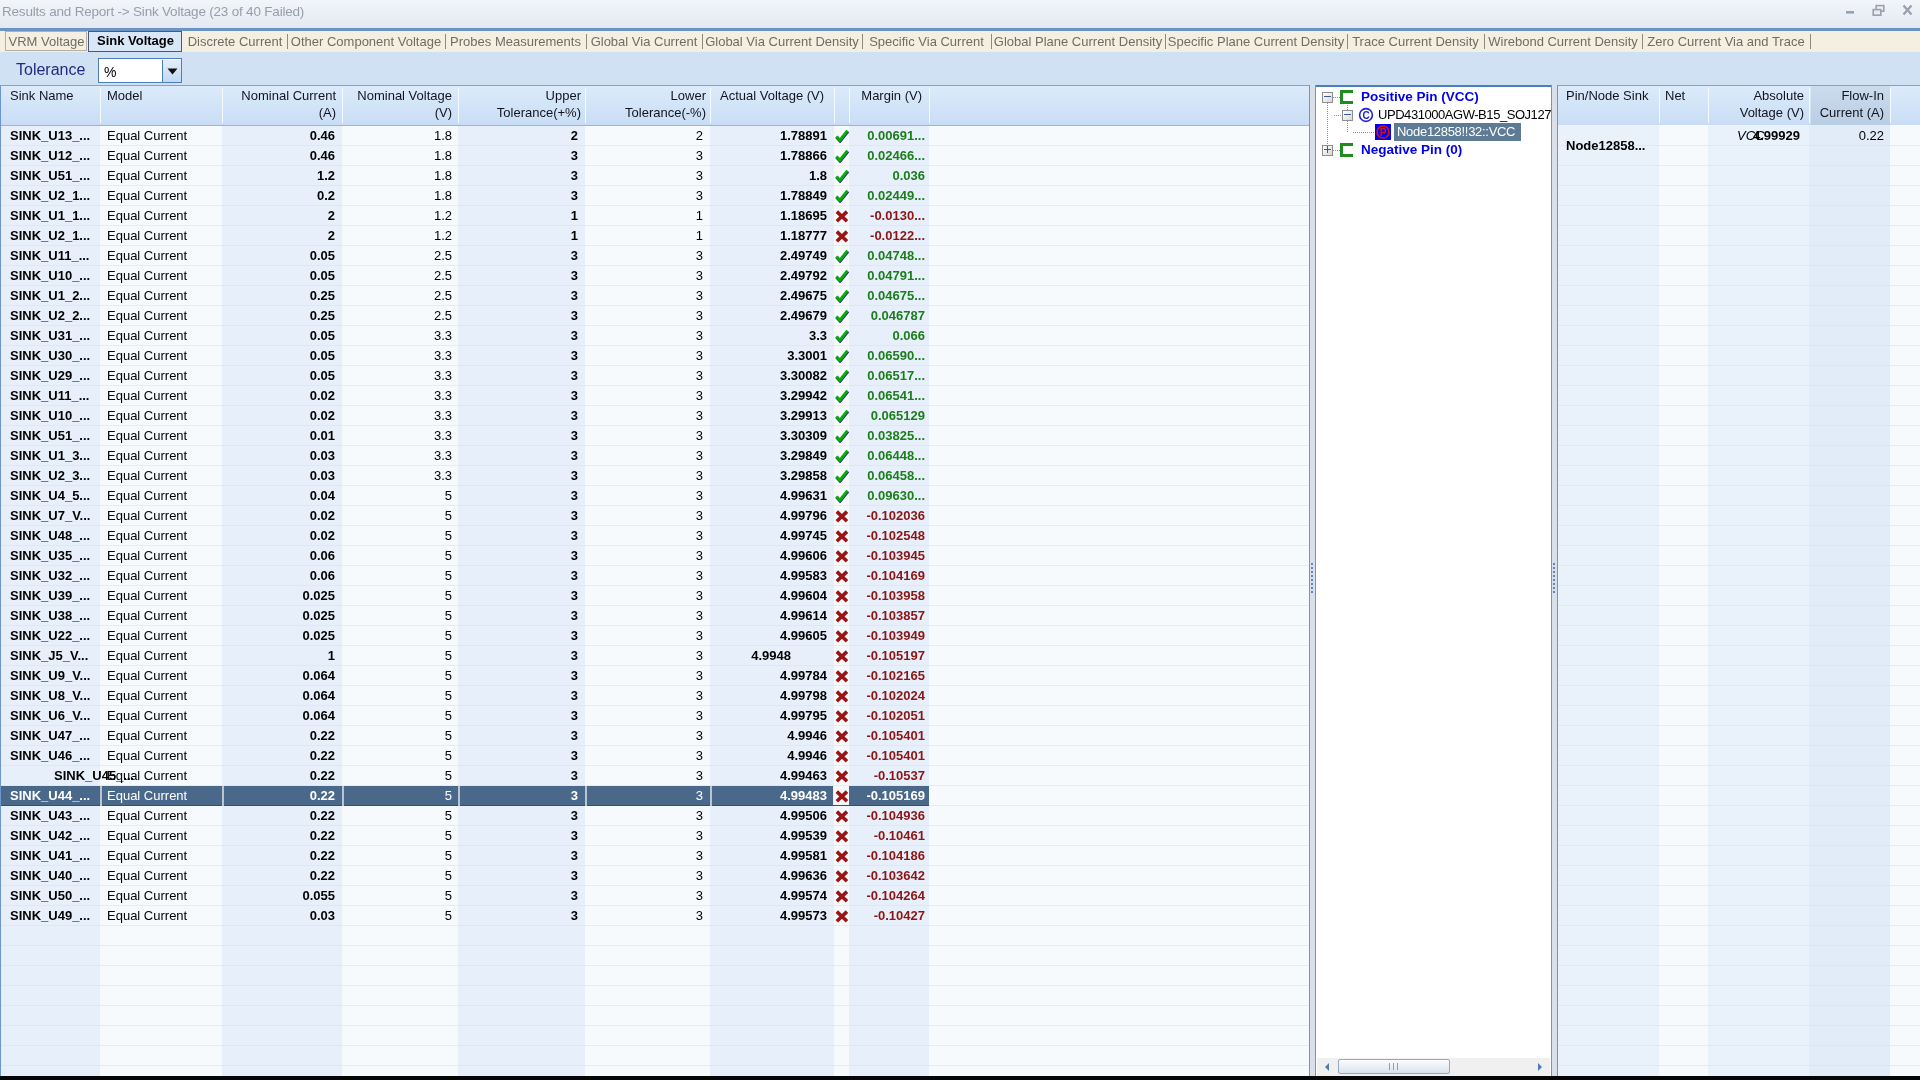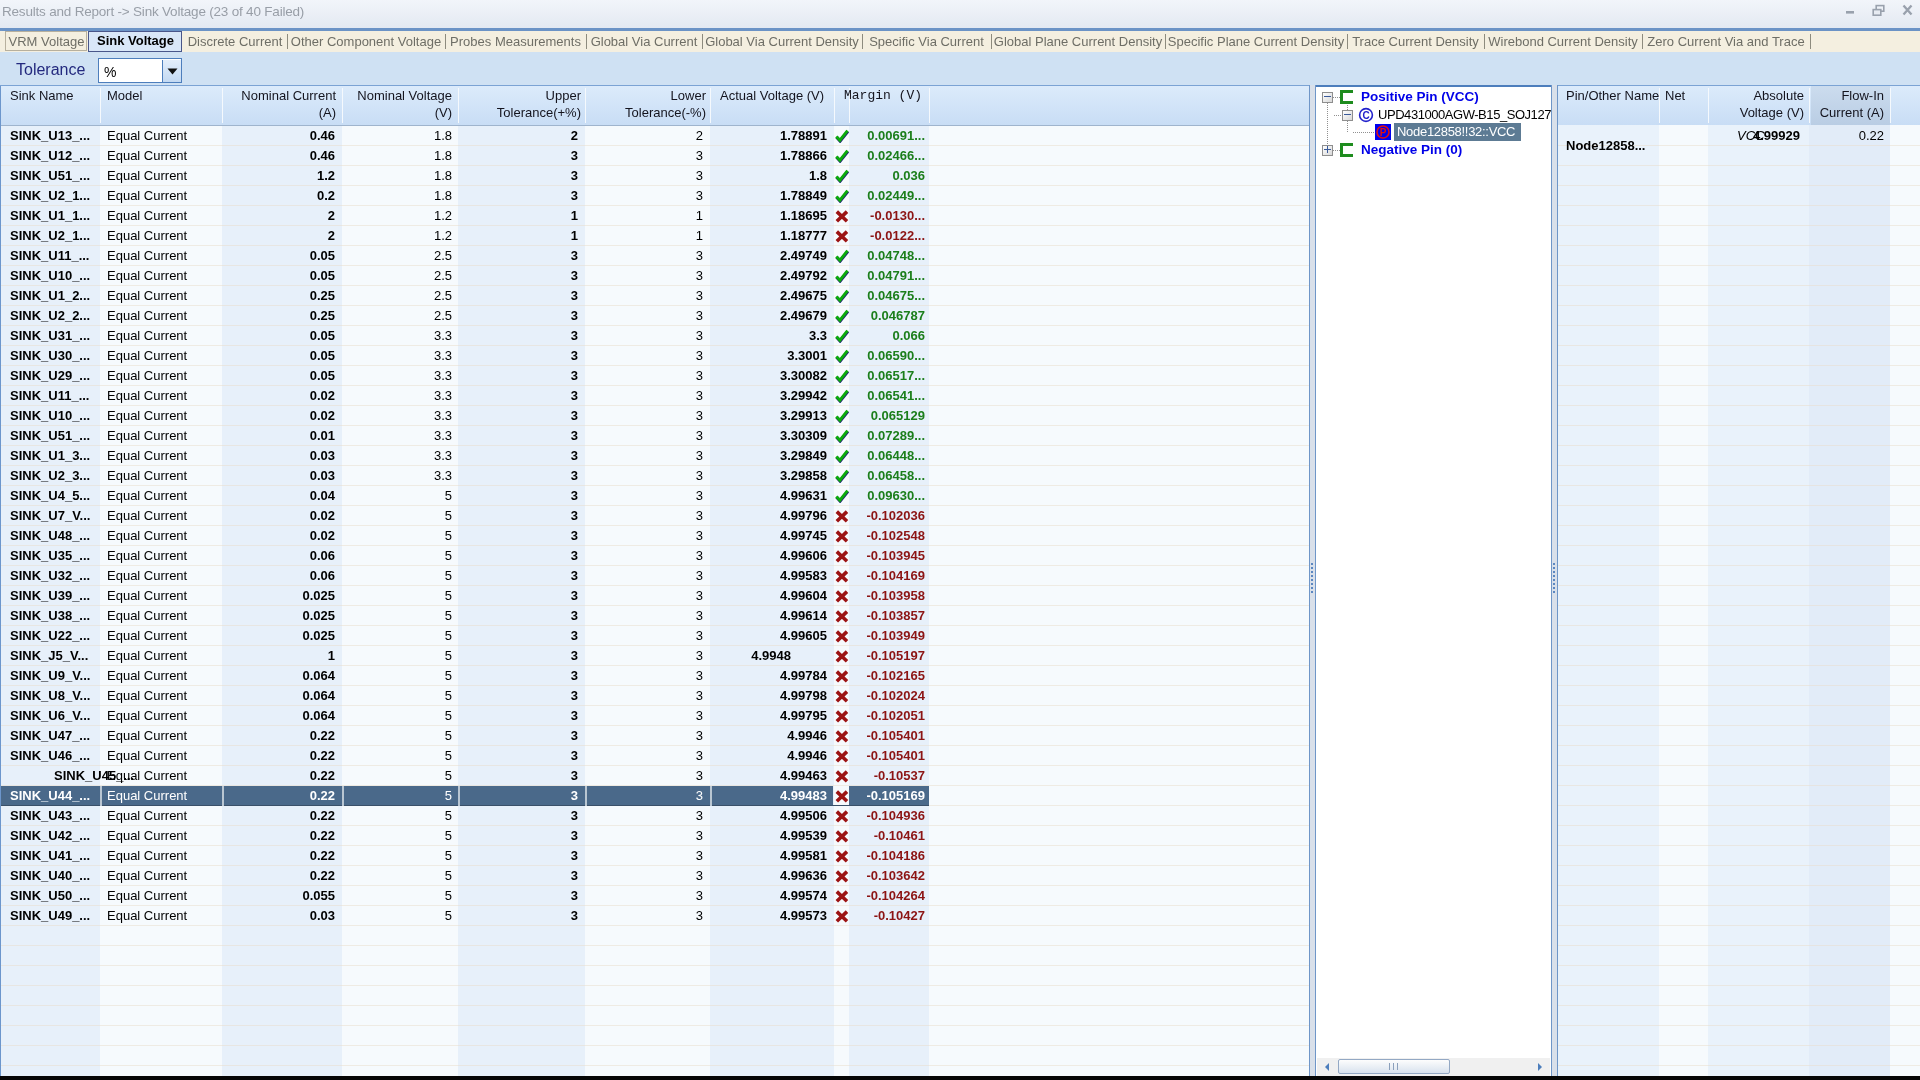--- a/index.html
+++ b/index.html
@@ -130,21 +130,21 @@
 <div class="t" style="left:107px;top:89px;color:#14141e;">Model</div>
 <div class="t r" style="left:136px;top:89px;width:200px;color:#14141e;">Nominal Current</div>
 <div class="t r" style="left:136px;top:106px;width:200px;color:#14141e;">(A)</div>
 <div class="t r" style="left:252px;top:89px;width:200px;color:#14141e;">Nominal Voltage</div>
 <div class="t r" style="left:252px;top:106px;width:200px;color:#14141e;">(V)</div>
 <div class="t r" style="left:381px;top:89px;width:200px;color:#14141e;">Upper</div>
 <div class="t r" style="left:381px;top:106px;width:200px;color:#14141e;">Tolerance(+%)</div>
 <div class="t r" style="left:506px;top:89px;width:200px;color:#14141e;">Lower</div>
 <div class="t r" style="left:506px;top:106px;width:200px;color:#14141e;">Tolerance(-%)</div>
 <div class="t" style="left:720px;top:89px;color:#14141e;">Actual Voltage (V)</div>
-<div class="t r" style="left:722px;top:89px;width:200px;color:#14141e;font-family:Liberation Mono, monospace;">Margin (V)</div>
+<div class="t r" style="left:722px;top:89px;width:200px;color:#14141e;">Margin (V)</div>
 <div class="t b" style="left:10px;top:129px;">SINK_U13_...</div>
 <div class="t" style="left:107px;top:129px;">Equal Current</div>
 <div class="t r b" style="left:135px;top:129px;width:200px;">0.46</div>
 <div class="t r" style="left:252px;top:129px;width:200px;">1.8</div>
 <div class="t r b" style="left:378px;top:129px;width:200px;">2</div>
 <div class="t r" style="left:503px;top:129px;width:200px;">2</div>
 <div class="t r b" style="left:627px;top:129px;width:200px;">1.78891</div>
 <svg class="a" style="left:835px;top:129px;" width="14" height="14" viewBox="0 0 14 14">
       <path d="M1.6 8.2 L5.1 12 L12.8 2.4" stroke="#232377" stroke-width="3.2" fill="none"></path>
       <path d="M1.3 7.4 L4.9 11.2 L12.5 1.7" stroke="#0cab0c" stroke-width="2.9" fill="none"></path>
@@ -320,21 +320,21 @@
 <div class="t" style="left:107px;top:429px;">Equal Current</div>
 <div class="t r b" style="left:135px;top:429px;width:200px;">0.01</div>
 <div class="t r" style="left:252px;top:429px;width:200px;">3.3</div>
 <div class="t r b" style="left:378px;top:429px;width:200px;">3</div>
 <div class="t r" style="left:503px;top:429px;width:200px;">3</div>
 <div class="t r b" style="left:627px;top:429px;width:200px;">3.30309</div>
 <svg class="a" style="left:835px;top:429px;" width="14" height="14" viewBox="0 0 14 14">
       <path d="M1.6 8.2 L5.1 12 L12.8 2.4" stroke="#232377" stroke-width="3.2" fill="none"></path>
       <path d="M1.3 7.4 L4.9 11.2 L12.5 1.7" stroke="#0cab0c" stroke-width="2.9" fill="none"></path>
     </svg>
-<div class="t r b" style="left:725px;top:429px;width:200px;color:#1b7e1b;">0.07289...</div>
+<div class="t r b" style="left:725px;top:429px;width:200px;color:#1b7e1b;">0.03825...</div>
 <div class="t b" style="left:10px;top:449px;">SINK_U1_3...</div>
 <div class="t" style="left:107px;top:449px;">Equal Current</div>
 <div class="t r b" style="left:135px;top:449px;width:200px;">0.03</div>
 <div class="t r" style="left:252px;top:449px;width:200px;">3.3</div>
 <div class="t r b" style="left:378px;top:449px;width:200px;">3</div>
 <div class="t r" style="left:503px;top:449px;width:200px;">3</div>
 <div class="t r b" style="left:627px;top:449px;width:200px;">3.29849</div>
 <svg class="a" style="left:835px;top:449px;" width="14" height="14" viewBox="0 0 14 14">
       <path d="M1.6 8.2 L5.1 12 L12.8 2.4" stroke="#232377" stroke-width="3.2" fill="none"></path>
       <path d="M1.3 7.4 L4.9 11.2 L12.5 1.7" stroke="#0cab0c" stroke-width="2.9" fill="none"></path>
@@ -668,21 +668,21 @@
 <div class="a" style="left:1553px;top:587px;width:2px;height:2px;background:#5c87c0;"></div>
 <div class="a" style="left:1553px;top:591px;width:2px;height:2px;background:#5c87c0;"></div>
 <div class="a" style="left:1558px;top:85px;width:362px;height:1px;background:#7ba3d4;"></div>
 <div class="a" style="left:1558px;top:86px;width:362px;height:39px;background:linear-gradient(#dcebfb,#c8ddf5);"></div>
 <div class="a" style="left:1811px;top:86px;width:79px;height:39px;background:linear-gradient(#ccdceE,#b9cde4);"></div>
 <div class="a" style="left:1558px;top:125px;width:362px;height:2px;background:#9fb4cd;"></div>
 <div class="a" style="left:1659px;top:88px;width:1px;height:35px;background:#f5f9fd;"></div>
 <div class="a" style="left:1708px;top:88px;width:1px;height:35px;background:#f5f9fd;"></div>
 <div class="a" style="left:1809px;top:88px;width:1px;height:35px;background:#f5f9fd;"></div>
 <div class="a" style="left:1890px;top:88px;width:1px;height:35px;background:#f5f9fd;"></div>
-<div class="t" style="left:1566px;top:89px;color:#14141e;">Pin/Other Name</div>
+<div class="t" style="left:1566px;top:89px;color:#14141e;">Pin/Node Sink</div>
 <div class="t" style="left:1665px;top:89px;color:#14141e;">Net</div>
 <div class="t r" style="left:1604px;top:89px;width:200px;color:#14141e;">Absolute</div>
 <div class="t r" style="left:1604px;top:106px;width:200px;color:#14141e;">Voltage (V)</div>
 <div class="t r" style="left:1684px;top:89px;width:200px;color:#14141e;">Flow-In</div>
 <div class="t r" style="left:1684px;top:106px;width:200px;color:#14141e;">Current (A)</div>
 <div class="a" style="left:1558px;top:125px;width:101px;height:951px;background:#e9f2fb;"></div>
 <div class="a" style="left:1659px;top:125px;width:49px;height:951px;background:#f6fafd;"></div>
 <div class="a" style="left:1708px;top:125px;width:101px;height:951px;background:#e9f2fb;"></div>
 <div class="a" style="left:1809px;top:125px;width:81px;height:951px;background:#e2ecf8;"></div>
 <div class="a" style="left:1890px;top:125px;width:30px;height:951px;background:#f6fafd;"></div>

